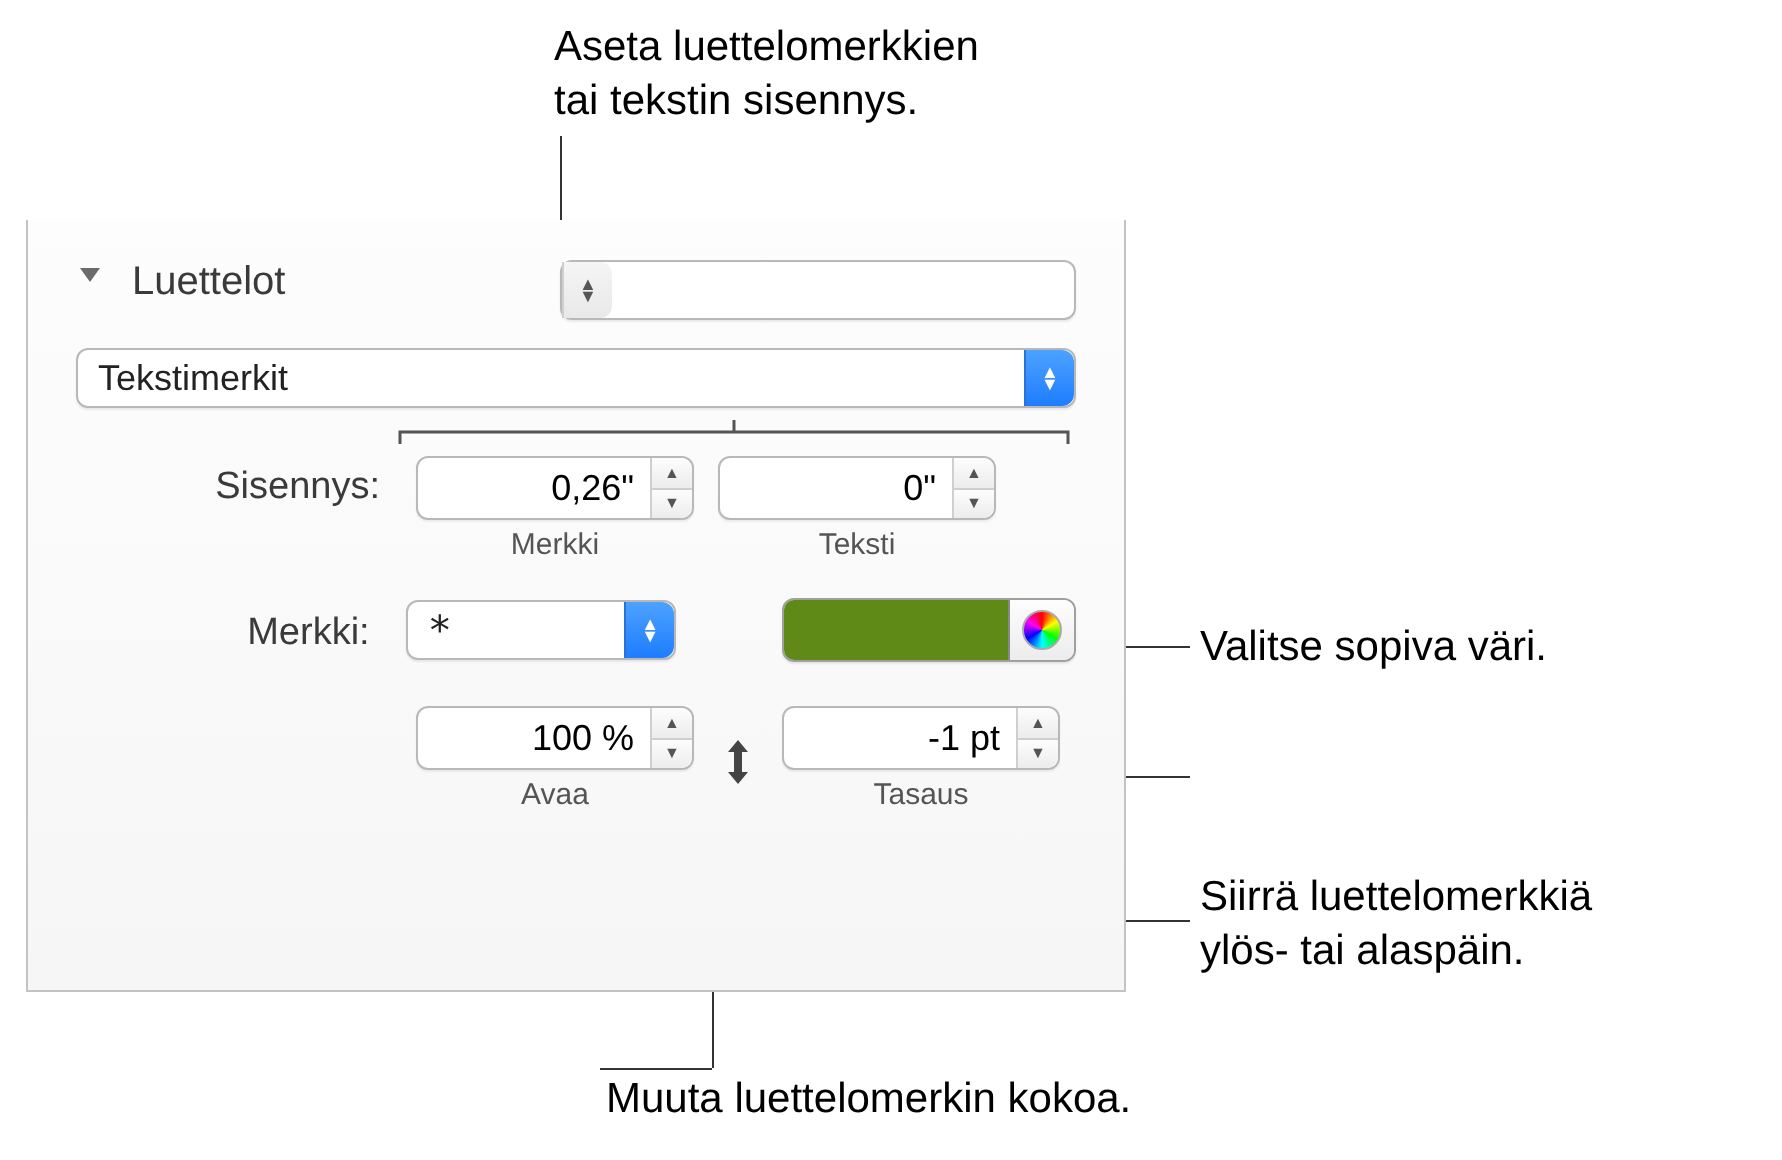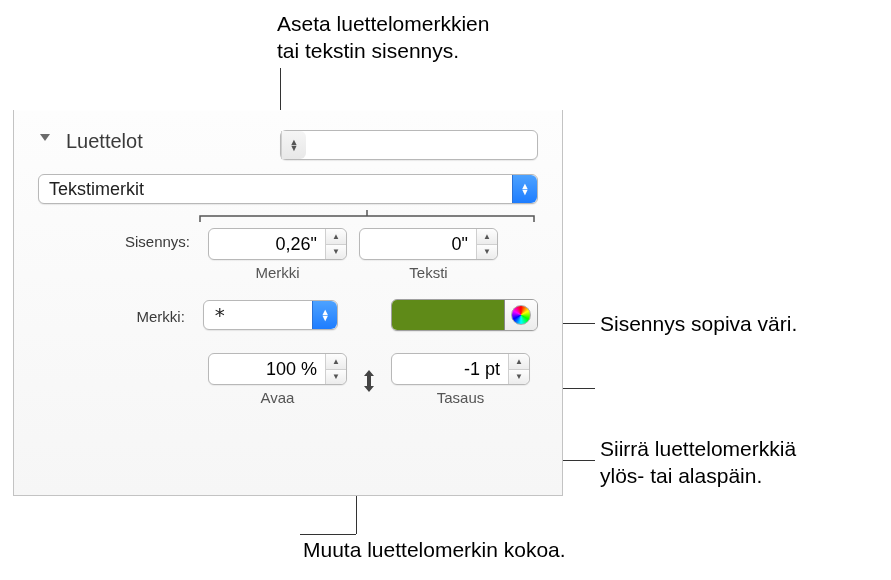--- a/index.html
+++ b/index.html
@@ -114,21 +114,21 @@
   .bracket svg { position:absolute; left:160px; top:0; }
 
   
   .indent-row {
     display:flex; align-items:flex-start; gap: 12px;
     margin-top: 2px;
   }
   .field-label-left {
     width: 158px;
     text-align: right;
-    font-size: 15px;
+    font-size: 19px;
     color: #3a3a3a;
     padding-top: 5px;
     padding-right: 6px;
     box-sizing:border-box;
   }
   .num-field {
     display:flex; align-items:center;
     border:1px solid #b8b8b8;
     border-radius:6px;
     background:#fff;
@@ -220,21 +220,21 @@
 </head>
 <body>
 
 <div class="canvas">
 
   <div class="annotation" style="left:277px; top:10px; white-space:pre;">Aseta luettelomerkkien
 tai tekstin sisennys.</div>
 
   <div class="callout-line" style="left:280px; top:68px; width:1px; height:170px;"></div>
 
-  <div class="annotation" style="left:600px; top:310px;">Sisennys sopiva väri.</div>
+  <div class="annotation" style="left:600px; top:310px;">Valitse sopiva väri.</div>
   <div class="annotation" style="left:600px; top:435px; white-space:pre;">Siirrä luettelomerkkiä
 ylös- tai alaspäin.</div>
 
   <div class="annotation" style="left:303px; top:536px;">Muuta luettelomerkin kokoa.</div>
 
   <div class="callout-line" style="left:465px; top:323px; width:130px; height:1px;"></div>
   <div class="callout-line" style="left:465px; top:323px; width:1px; height:28px;"></div>
 
   <div class="callout-line" style="left:529px; top:388px; width:66px; height:1px;"></div>
   <div class="callout-line" style="left:529px; top:375px; width:1px; height:13px;"></div>

